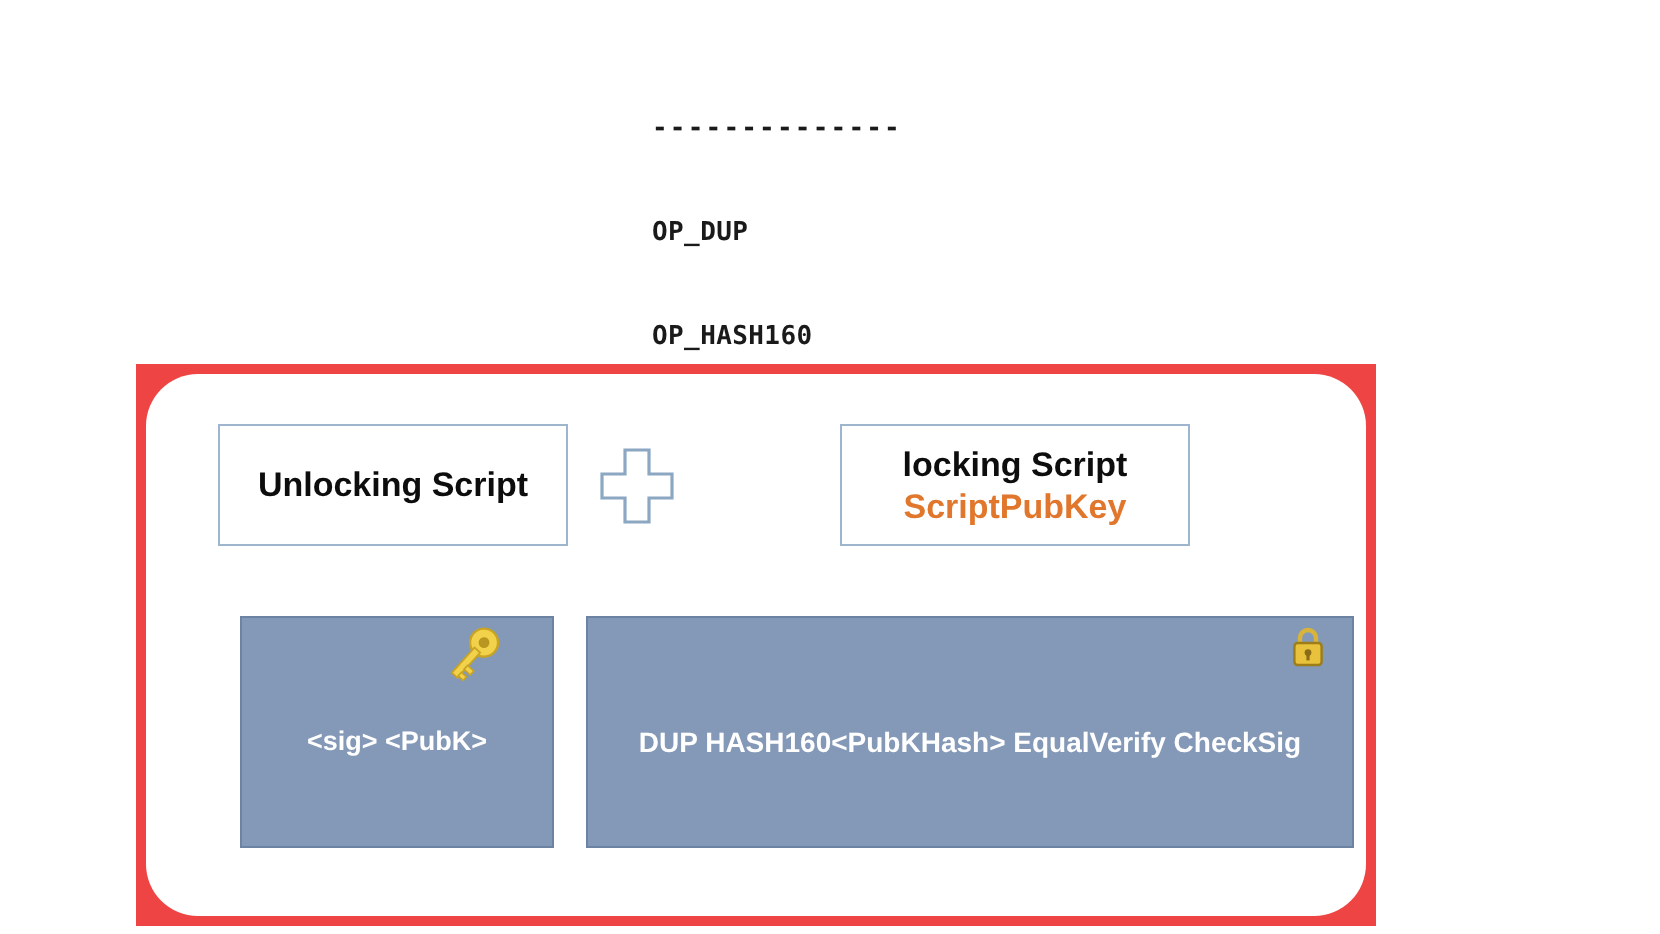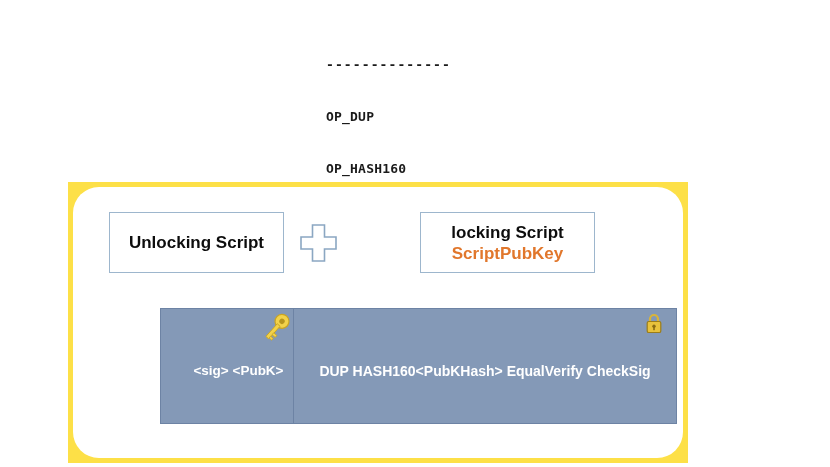--- a/index.html
+++ b/index.html
@@ -24,21 +24,21 @@
     white-space:pre;
   }
   #script-listing .line{display:block;}
   #script-listing .sep{letter-spacing:1.1px;}
 
   
   #frame{
     position:absolute;
     left:68px; top:182px;
     width:620px; height:281px;
-    background:#fde047;
+    background:#ef4444;
     box-sizing:border-box;
   }
   #panel{
     position:absolute;
     left:5px; top:5px;
     width:610px; height:271px;
     background:#ffffff;
     border-radius:26px;
     box-sizing:border-box;
   }
@@ -79,21 +79,21 @@
     width:37px; height:38px;
   }
 
   
   .blue-box{
     position:absolute;
     background:#8499b7;
     border:1px solid #6d83a4;
     box-sizing:border-box;
   }
-  #sig-box   { left:47px;  top:121px; width:157px; height:116px;margin-left:40px; }
+  #sig-box   { left:47px;  top:121px; width:157px; height:116px; }
   #pubkey-box{ left:220px; top:121px; width:384px; height:116px; }
 
   .blue-label{
     position:absolute;
     left:0; right:0;
     text-align:center;
     color:#ffffff;
     font-size:13.5px;
     font-weight:bold;
     white-space:nowrap;

